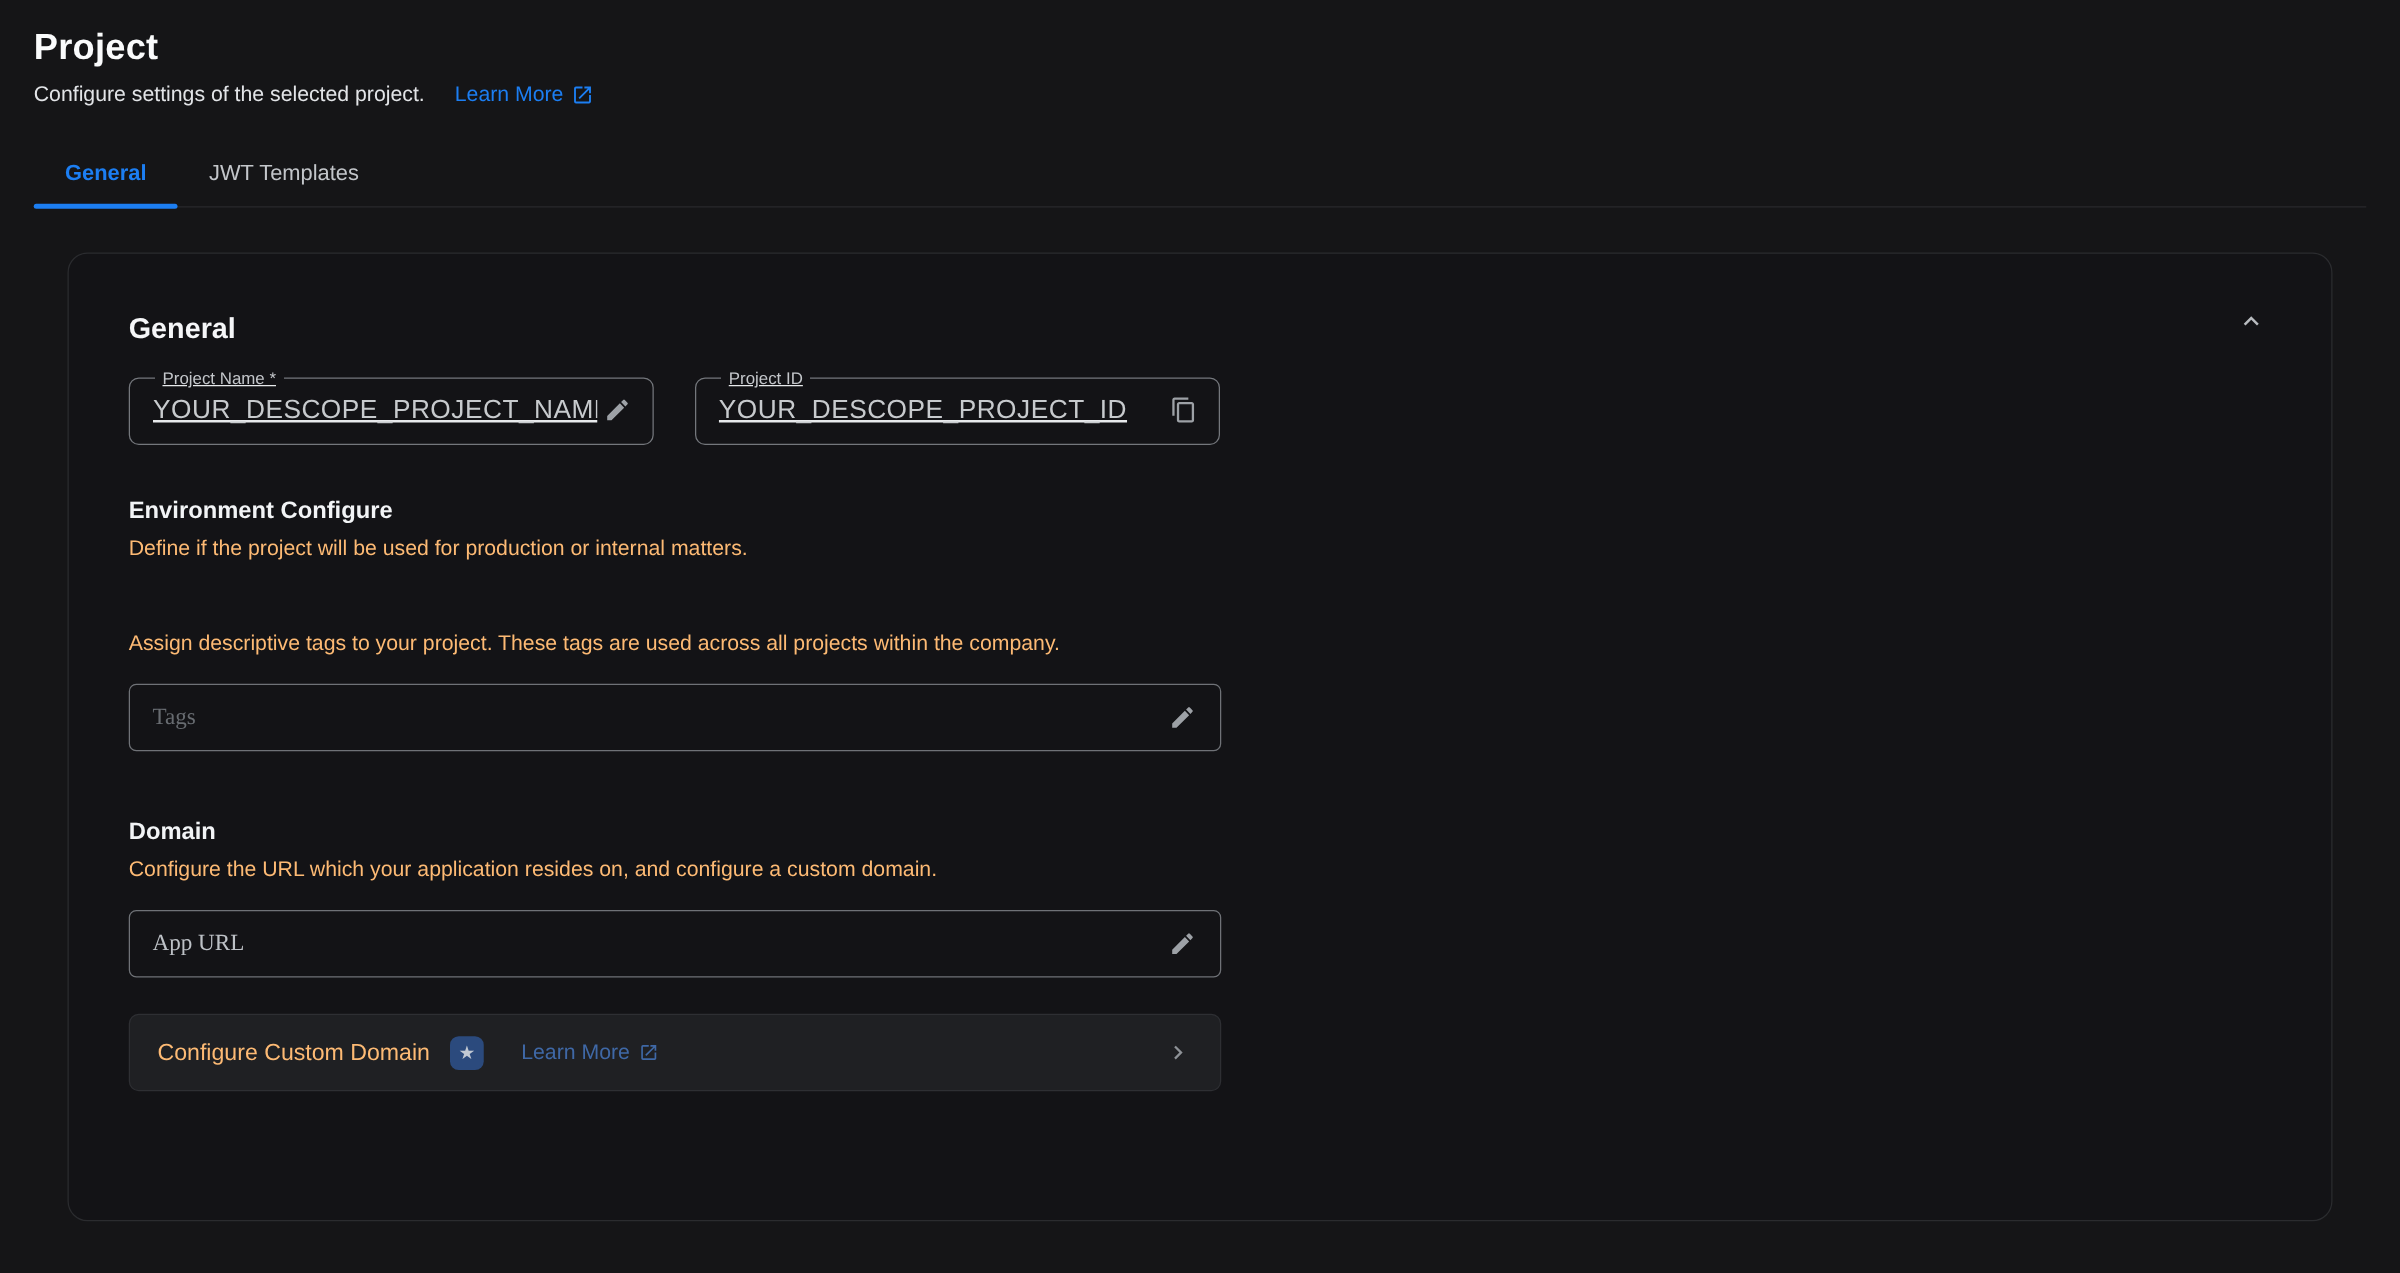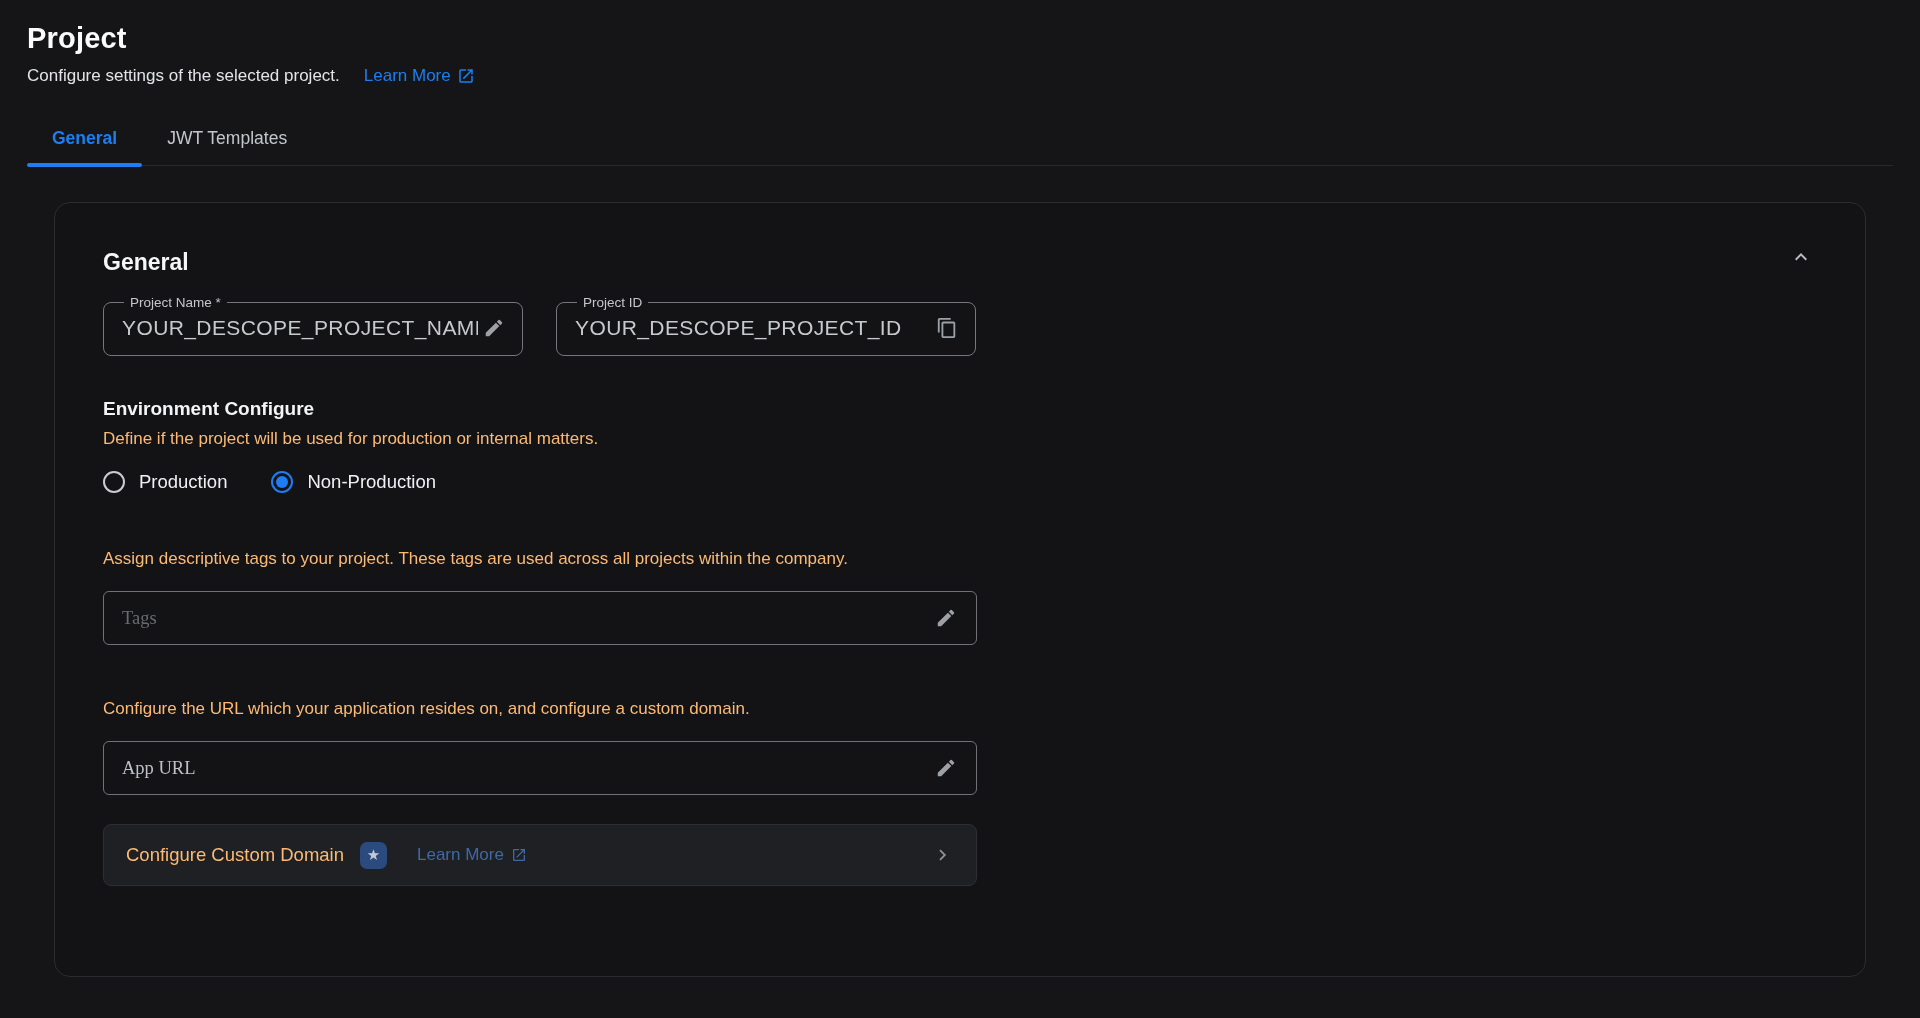--- a/index.html
+++ b/index.html
@@ -38,21 +38,21 @@
     position:relative;
   }
   .card-title { font-size:23px; font-weight:700; color:#f5f6f8; }
   .collapse-btn {
     position:absolute; top:38px; right:48px; width:32px; height:32px;
     background:none; border:none; cursor:pointer; display:flex; align-items:center; justify-content:center;
   }
   .collapse-btn svg { width:24px; height:24px; fill:#b9bcc0; }
 
   
-  .fields-row { display:flex; gap:33px; margin-top:20px; }
+  .fields-row { display:flex; gap:33px; margin-top:20px;text-decoration:underline; }
   fieldset.outlined {
     width:420px; height:60px; border:1px solid #74777c; border-radius:8px;
     display:flex; align-items:center; padding:0 12px 0 18px;
   }
   fieldset.outlined legend {
     font-size:13.5px; color:#c4c7cb; padding:0 6px; margin-left:2px; line-height:1;
   }
   fieldset.outlined .field-inner { display:flex; align-items:center; width:100%; margin-top:-8px; }
   .field-value-input {
     flex:1; min-width:0; background:transparent; border:none; outline:none;
@@ -166,45 +166,36 @@
                 <path d="M16 1H4c-1.1 0-2 .9-2 2v14h2V3h12V1zm3 4H8c-1.1 0-2 .9-2 2v14c0 1.1.9 2 2 2h11c1.1 0 2-.9 2-2V7c0-1.1-.9-2-2-2zm0 16H8V7h11v14z"></path>
               </svg>
           </button>
         </div>
       </fieldset>
     </div>
 
     <div class="mt-env">
       <div class="section-heading">Environment Configure</div>
       <div class="section-desc">Define if the project will be used for production or internal matters.</div>
-      <div class="radio-row">
-        <div class="radio-option">
-          <span class="radio-circle"></span>
-          <span class="radio-label">Production</span>
-        </div>
-        <div class="radio-option selected">
-          <span class="radio-circle"></span>
-          <span class="radio-label">Non-Production</span>
-        </div>
-      </div>
     </div>
 
     <div class="mt-tags">
       <div class="section-desc" style="margin-top:10px">Assign descriptive tags to your project. These tags are used across all projects within the company.</div>
       <div class="wide-input">
         <input class="dim" type="text" placeholder="Tags" style="">
         <button class="icon-btn">
           <svg viewBox="0 0 24 24">
               <path d="M3 17.25V21h3.75L17.81 9.94l-3.75-3.75L3 17.25zM20.71 7.04a1 1 0 0 0 0-1.41l-2.34-2.34a1 1 0 0 0-1.41 0l-1.83 1.83 3.75 3.75 1.83-1.83z"></path>
             </svg>
         </button>
       </div>
     </div>
 
     <div class="mt-domain">
+      <div class="section-heading">Domain</div>
       <div class="section-desc">Configure the URL which your application resides on, and configure a custom domain.</div>
       <div class="wide-input">
         <input class="bright" type="text" placeholder="App URL" style="">
         <button class="icon-btn">
           <svg viewBox="0 0 24 24">
               <path d="M3 17.25V21h3.75L17.81 9.94l-3.75-3.75L3 17.25zM20.71 7.04a1 1 0 0 0 0-1.41l-2.34-2.34a1 1 0 0 0-1.41 0l-1.83 1.83 3.75 3.75 1.83-1.83z"></path>
             </svg>
         </button>
       </div>
 

